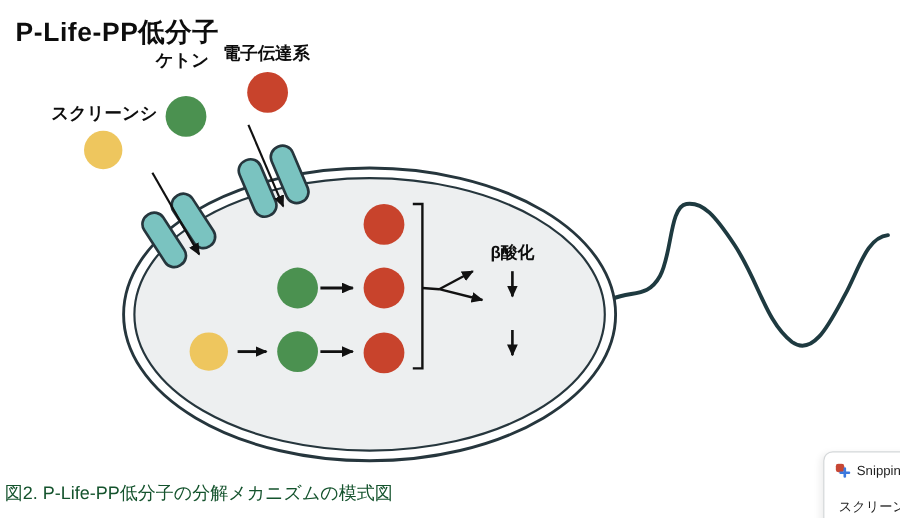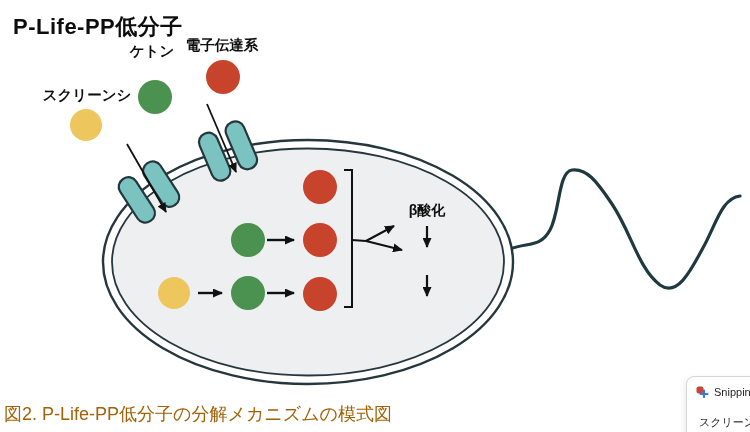--- a/index.html
+++ b/index.html
@@ -9,33 +9,33 @@
   }
   .stage svg.diagram{position:absolute;left:0;top:0;}
   .lbl{position:absolute;color:#0d0d0d;font-weight:700;white-space:nowrap;line-height:1;}
   .lbl.center{transform:translateX(-50%);}
   .title{font-size:22px;letter-spacing:.5px;}
   .mol-lbl{font-size:14.5px;}
   .abc-lbl{font-size:17px;}
   .path-lbl{font-size:14px;}
   .acoa-lbl{font-size:16.5px;}
   .ets-lbl{font-size:18px;}
-  .caption{position:absolute;left:4px;top:402px;font-size:18px;font-weight:400;color:#a16207;white-space:nowrap;}
+  .caption{position:absolute;left:4px;top:402px;font-size:15px;font-weight:400;color:#14532d;white-space:nowrap;}
   .circle{position:absolute;border-radius:50%;width:34px;height:34px;}
   .c-yellow{background:#eec65e;}
   .c-green{background:#4b9150;}
   .c-red{background:#c8432c;}
   .circle.small{width:32px;height:32px;}
   
   .popup{
     position:absolute;left:686px;top:376px;width:80px;height:70px;
     background:#ffffff;border:1px solid #d4d7d9;border-radius:8px 0 0 0;
     box-shadow:-2px 2px 6px rgba(0,0,0,.07);
   }
-  .popup-row1{position:absolute;left:9px;top:9px;display:flex;align-items:flex-start;gap:5px;cursor:default;}
+  .popup-row1{position:absolute;left:9px;top:9px;display:flex;align-items:center;gap:5px;cursor:default;}
   .popup-row1 .txt{font-size:11px;color:#1f1f1f;}
   .popup-row2{position:absolute;left:12px;top:38px;font-size:11px;color:#1f1f1f;cursor:default;}
 </style>
 </head>
 <body>
 
 <div class="stage">
 
   <svg class="diagram" width="750" height="432" viewBox="0 0 750 432">
     <defs>

